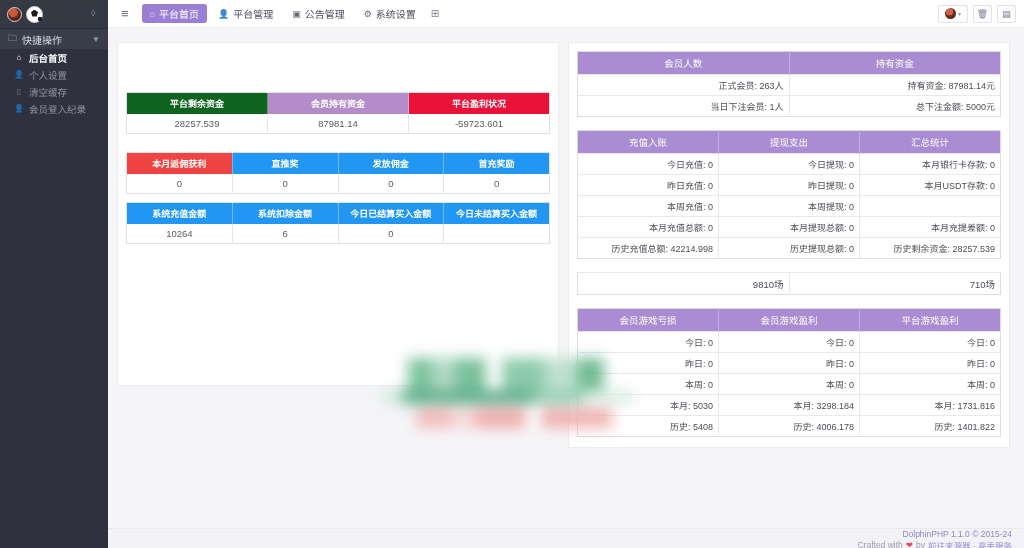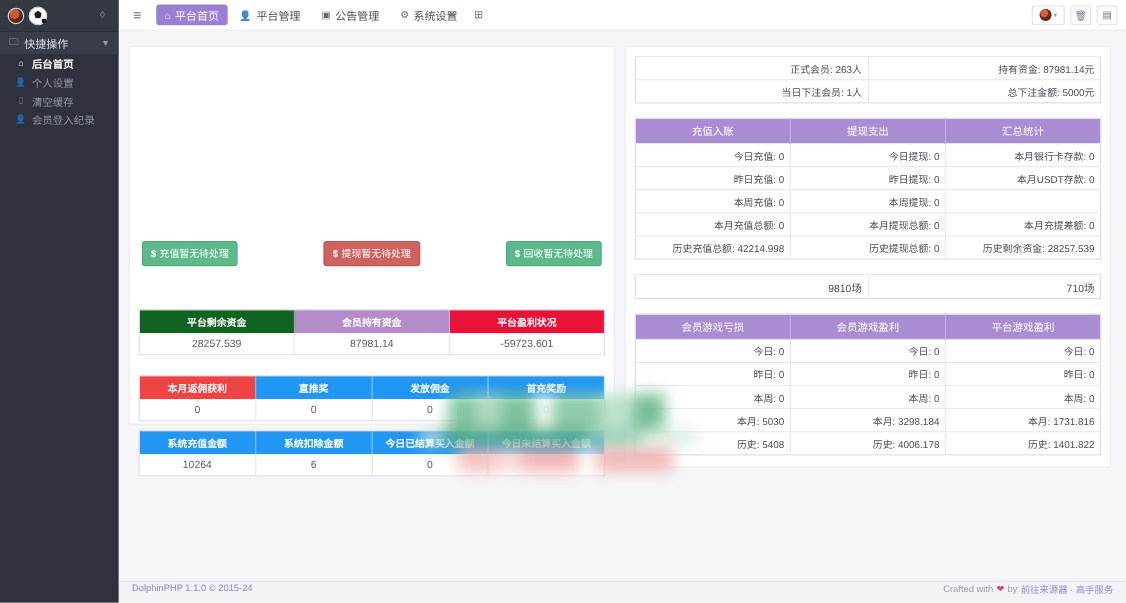--- a/index.html
+++ b/index.html
@@ -226,23 +226,24 @@
     position: absolute; left: 36px; top: 56px; width: 196px; height: 20px;
     background: linear-gradient(90deg,#f2b7b7 0 18%, #f8d4d4 18% 30%, #efa9a9 30% 56%, #ffffff 56% 64%, #f0aeae 64% 100%);
   }
 
   
   .footer {
     position: absolute; left: 108px; bottom: 0;
     width: 916px; height: 20px;
     background: #f3f3f7;
     border-top: 1px solid #e8e8ee;
-    display: flex; align-items: flex-start;
+    display: flex; align-items: flex-end;
     padding: 0 12px;
     font-size: 8.5px;
+    flex-direction: column;
   }
   .footer .left { color: #8f85c4; }
   .footer .right { margin-left: auto; color: #9b9bab; display: flex; align-items: center; gap: 3px; }
   .footer .heart { color: #e0465c; }
   .footer .brand { color: #9a8ad0; }
 </style>
 </head>
 <body>
 
 <div id="app">
@@ -313,31 +314,20 @@
         <span>▤</span>
       </div>
     </div>
   </header>
 
   <main class="content">
     <div class="columns">
 
       <section class="card col-left">
 
-        <div class="status-row">
-          <div class="sbtn green">
-            <span class="dollar">$</span><span>充值暂无待处理</span>
-          </div>
-          <div class="sbtn red">
-            <span class="dollar">$</span><span>提现暂无待处理</span>
-          </div>
-          <div class="sbtn green">
-            <span class="dollar">$</span><span>回收暂无待处理</span>
-          </div>
-        </div>
 
         <table class="dtable tbl-gap-1">
           <tbody>
               <tr>
             <th class="th-darkgreen">平台剩余资金</th>
             <th class="th-purple">会员持有资金</th>
             <th class="th-red">平台盈利状况</th>
           </tr>
           <tr>
             <td>28257.539</td>
@@ -379,20 +369,24 @@
             <td></td>
           </tr>
         </tbody>
           </table>
       </section>
 
       <section class="card col-right">
 
         <table class="rtable">
           <tbody>
+              <tr>
+            <th>会员人数</th>
+            <th>持有资金</th>
+          </tr>
           <tr>
             <td>正式会员: 263人</td>
             <td>持有资金: 87981.14元</td>
           </tr>
           <tr>
             <td>当日下注会员: 1人</td>
             <td>总下注金额: 5000元</td>
           </tr>
         </tbody>
           </table>

